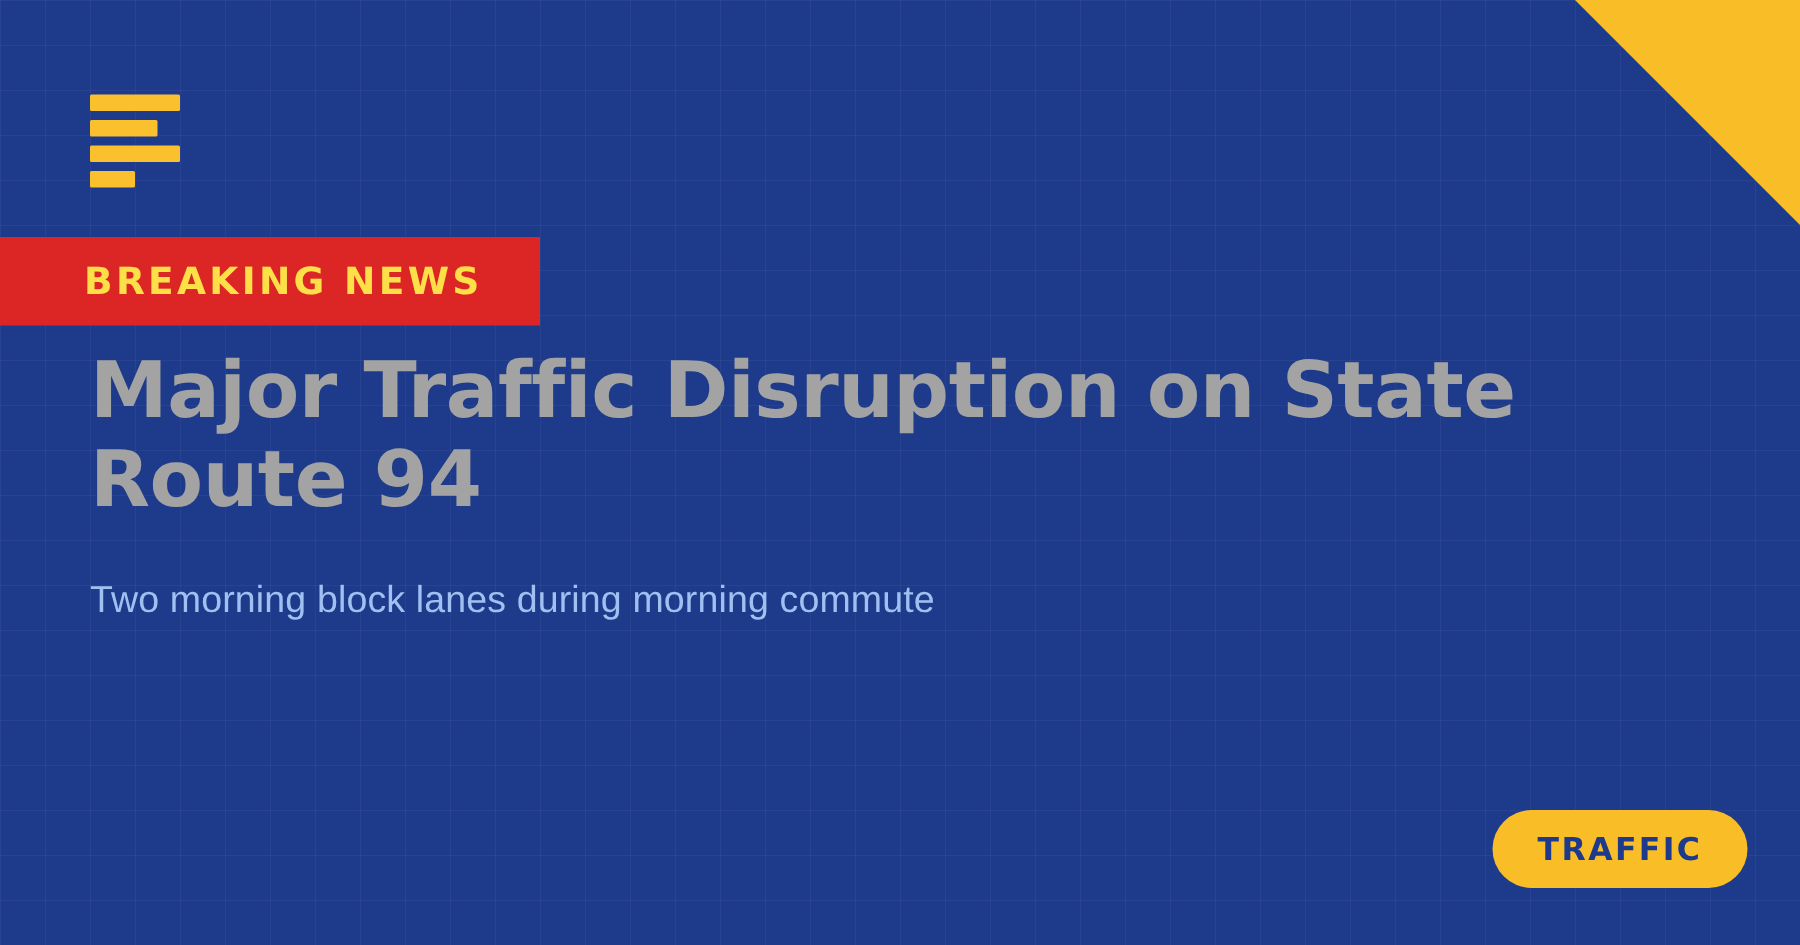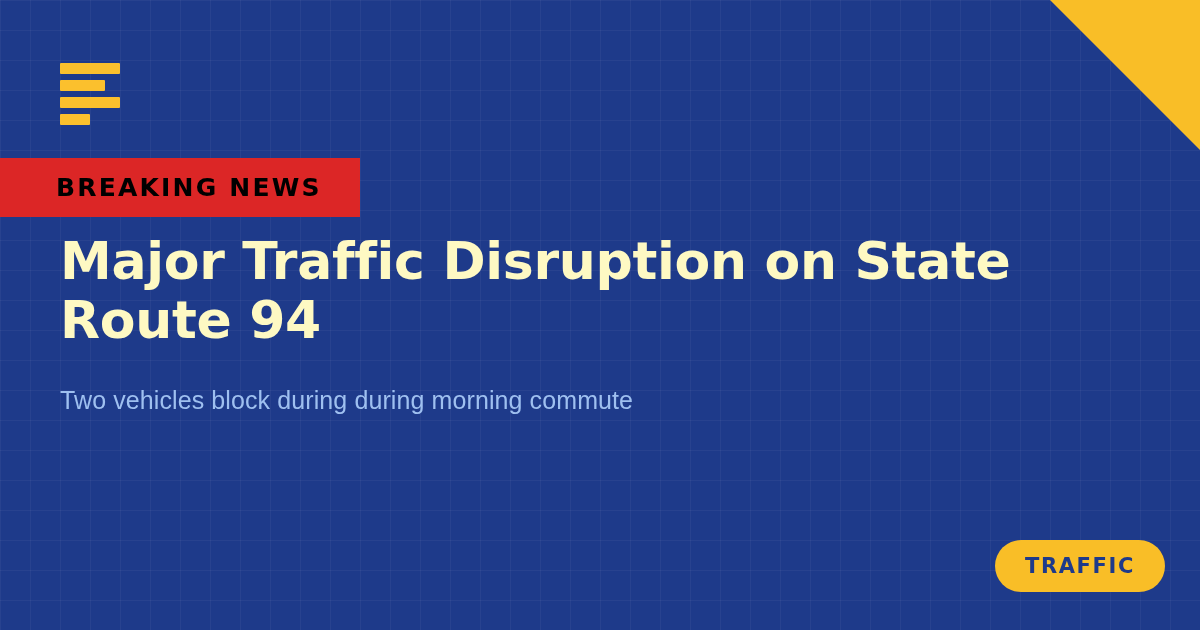--- a/index.html
+++ b/index.html
@@ -70,35 +70,35 @@
     position: absolute;
     left: 0;
     top: 158px;
     height: 59px;
     background: #dc2626;
     display: flex;
     align-items: center;
     padding: 0 38px 0 56px;
   }
   #breaking-badge-label {
-    color: #000000;
+    color: #fde047;
     font-size: 25px;
     font-weight: bold;
     letter-spacing: 2.2px;
     line-height: 1;
     white-space: nowrap;
   }
 
   
   #headline {
     position: absolute;
     left: 60px;
     top: 232px;
     width: 1125px;
-    color: #fef9c3;
+    color: #a3a3a3;
     font-size: 52px;
     font-weight: bold;
     line-height: 1.13;
     letter-spacing: -0.3px;
   }
 
   
   #subtitle {
     position: absolute;
     left: 60px;
@@ -161,20 +161,20 @@
     <div class="logo-bar w3"></div>
     <div class="logo-bar w4"></div>
   </div>
 
   <div id="breaking-badge">
     <span id="breaking-badge-label">BREAKING NEWS</span>
   </div>
 
   <h1 id="headline">Major Traffic Disruption on State Route 94</h1>
 
-  <p id="subtitle">Two vehicles block during during morning commute</p>
+  <p id="subtitle">Two morning block lanes during morning commute</p>
 
 
   <div id="category-pill">
     <span id="category-pill-label">TRAFFIC</span>
   </div>
 
 </div>
 
 </body></html>

